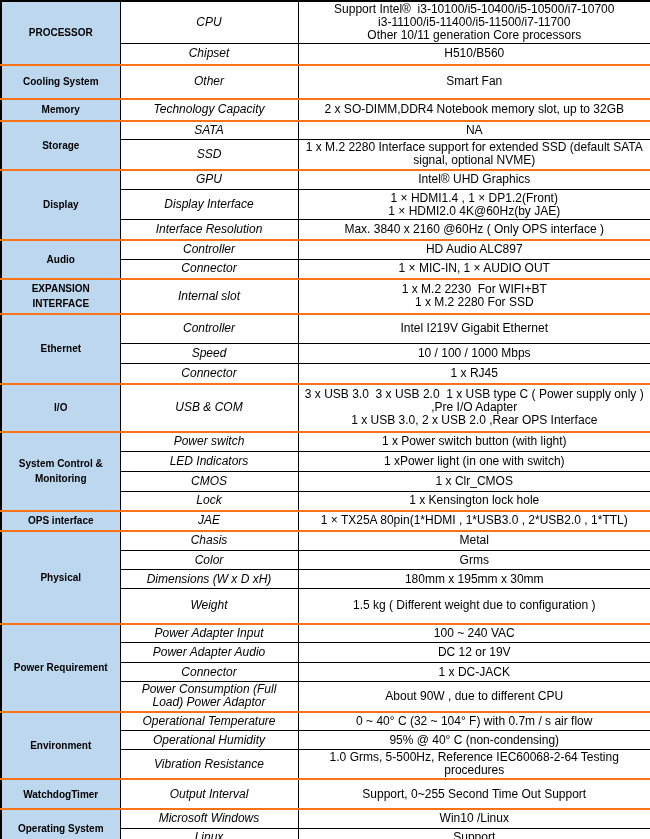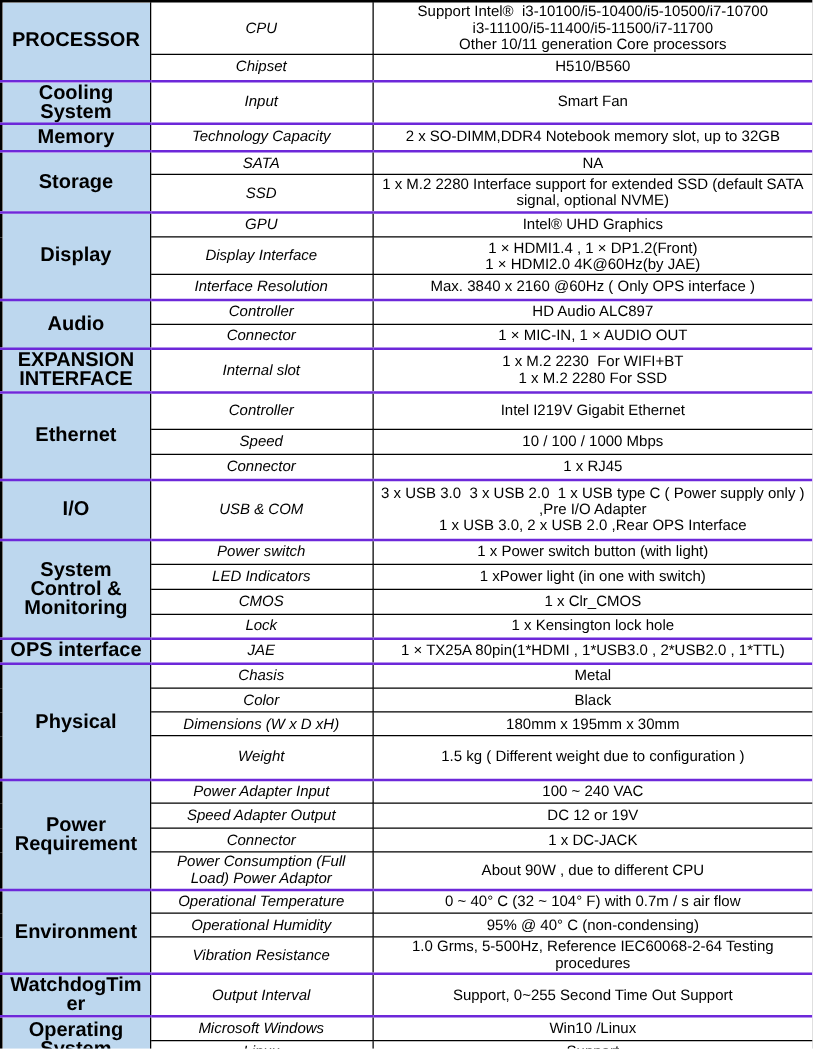--- a/index.html
+++ b/index.html
@@ -27,40 +27,40 @@
     border: 1px solid #000000;
     vertical-align: middle;
     text-align: center;
     padding: 1px 6px;
     overflow: hidden;
     box-sizing: border-box;
   }
   td.cat {
     background: #BDD7EE;
     font-weight: bold;
-    font-size: 16px;
+    font-size: 10px;
     line-height: 15px;
     border-right: 2px solid #000000;
     word-break: break-word;
     padding: 1px 9px;
   }
   td.lbl {
     font-size: 12px;
     line-height: 13px;
     font-style: italic;
   }
   td.val {
     font-size: 12px;
     line-height: 13px;
   }
   td.val .vline {
     white-space: pre-wrap;
   }
   tr.sec-start td {
-    border-top: 2px solid #6d28d9;
+    border-top: 2px solid #f97316;
   }
 </style>
 </head>
 <body>
 
 <div class="sheet">
   <table class="spec">
     <colgroup>
       <col style="width:119px">
       <col style="width:178px">
@@ -77,21 +77,21 @@
           </td>
         </tr>
         <tr style="height: 21px; margin-left: 46px;">
           <td class="lbl">Chipset</td>
           <td class="val">
             <div class="vline">H510/B560</div>
           </td>
         </tr>
         <tr class="sec-start" style="height: 34px;">
           <td class="cat" rowspan="1">Cooling System</td>
-          <td class="lbl">Input</td>
+          <td class="lbl">Other</td>
           <td class="val">
             <div class="vline">Smart Fan</div>
           </td>
         </tr>
         <tr class="sec-start" style="height: 22px;">
           <td class="cat" rowspan="1">Memory</td>
           <td class="lbl">Technology Capacity</td>
           <td class="val">
             <div class="vline">2 x SO-DIMM,DDR4 Notebook memory slot, up to 32GB</div>
           </td>
@@ -212,21 +212,21 @@
         <tr class="sec-start" style="height: 20px;">
           <td class="cat" rowspan="4">Physical</td>
           <td class="lbl">Chasis</td>
           <td class="val">
             <div class="vline">Metal</div>
           </td>
         </tr>
         <tr style="height: 19px;">
           <td class="lbl">Color</td>
           <td class="val">
-            <div class="vline">Black</div>
+            <div class="vline">Grms</div>
           </td>
         </tr>
         <tr style="height: 19px;">
           <td class="lbl">Dimensions (W x D xH)</td>
           <td class="val">
             <div class="vline">180mm x 195mm x 30mm</div>
           </td>
         </tr>
         <tr style="height: 35px;">
           <td class="lbl">Weight</td>
@@ -235,21 +235,21 @@
           </td>
         </tr>
         <tr class="sec-start" style="height: 19px;">
           <td class="cat" rowspan="4">Power Requirement</td>
           <td class="lbl">Power Adapter Input</td>
           <td class="val">
             <div class="vline">100 ~ 240 VAC</div>
           </td>
         </tr>
         <tr style="height: 20px;">
-          <td class="lbl">Speed Adapter Output</td>
+          <td class="lbl">Power Adapter Audio</td>
           <td class="val">
             <div class="vline">DC 12 or 19V</div>
           </td>
         </tr>
         <tr style="height: 19px;">
           <td class="lbl">Connector</td>
           <td class="val">
             <div class="vline">1 x DC-JACK</div>
           </td>
         </tr>

